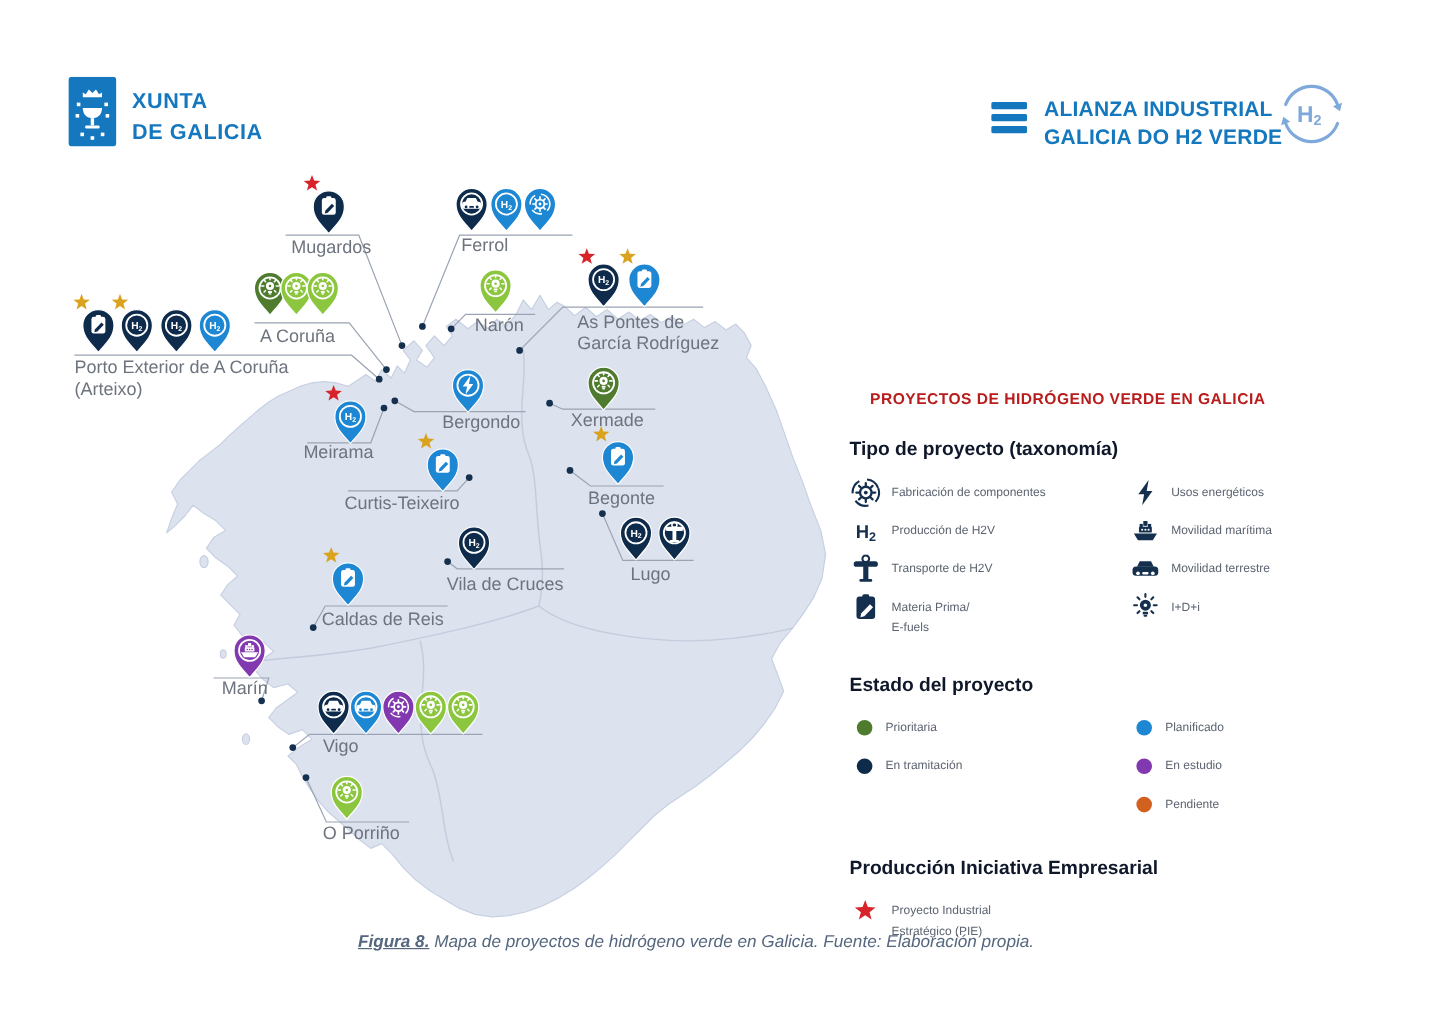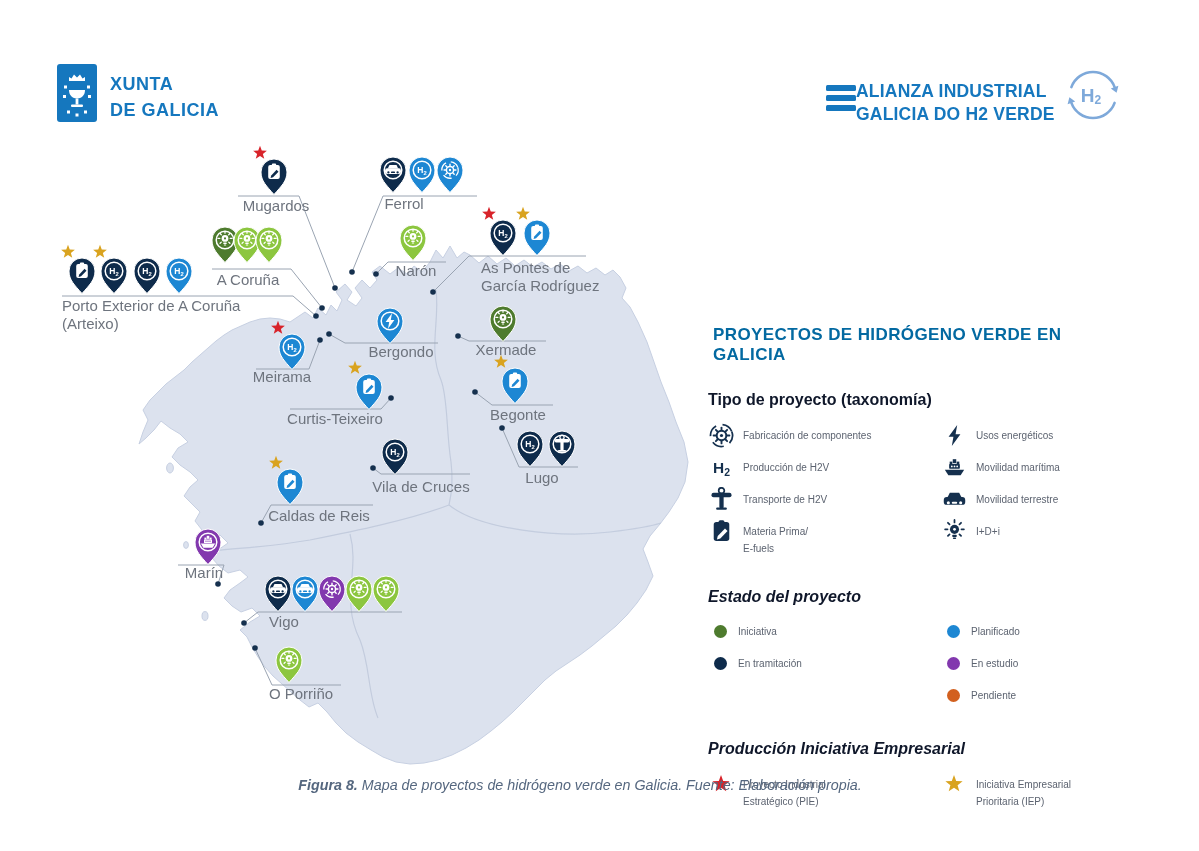--- a/index.html
+++ b/index.html
@@ -3,35 +3,35 @@
 <meta charset="utf-8">
 <style>
   html,body{margin:0;padding:0;background:#ffffff;width:1199px;height:851px;overflow:hidden;
     font-family:"Liberation Sans",sans-serif;}
   .abs{position:absolute;}
   
   .xunta{left:57px;top:64px;display:flex;align-items:flex-start;}
   .xunta-text{margin-left:13px;padding-top:7px;color:#1577be;font-weight:bold;
     font-size:18px;line-height:26px;letter-spacing:.5px;}
   .alianza{left:826px;top:80px;display:flex;align-items:flex-start;}
-  .alianza-text{margin-left:0;color:#1577be;font-weight:bold;font-size:17.5px;line-height:23px;letter-spacing:.2px;}
+  .alianza-text{margin-left:14px;color:#1577be;font-weight:bold;font-size:17.5px;line-height:23px;letter-spacing:.2px;}
   .h2logo{left:1060px;top:62px;}
   
   .legend{left:708px;top:325px;width:398px;}
-  .lg-title{font-size:17px;font-weight:bold;color:#0369a1;letter-spacing:.4px;margin:0 0 26px 5px;}
+  .lg-title{font-size:13px;font-weight:bold;color:#b91c1c;letter-spacing:.4px;margin:0 0 26px 17px;}
   .lg-heading{font-size:16px;font-weight:bold;color:#0f172a;margin:0 0 14px 0;}
   .lg-grid{display:grid;grid-template-columns:233px 162px;}
   .lg-row{display:flex;align-items:flex-start;margin-bottom:7px;min-height:25px;}
   .lg-ic{width:26px;height:24px;flex:0 0 26px;margin-right:9px;display:flex;align-items:center;justify-content:center;}
   .lg-label{font-size:10px;color:#5c6370;line-height:17px;padding-top:4px;}
   .lg-dot{width:13px;height:13px;border-radius:50%;margin:5px 11px 0 6px;flex:0 0 13px;}
-  .sec{margin-top:24px;font-style:italic;}
+  .sec{margin-top:24px;}
   
   .caption{left:0;top:777px;width:1160px;text-align:center;font-size:14.3px;color:#55677f;font-style:italic;}
-  .caption b{font-weight:bold;}
+  .caption b{font-weight:bold;text-decoration:underline;}
   .map-label{fill:#6e747e;font-size:15px;font-family:"Liberation Sans",sans-serif;}
 </style>
 </head>
 <body>
 
 <svg id="map-svg" class="abs" style="left:0;top:0" width="1199" height="851" viewBox="0 0 1199 851">
   <path fill="#dce2ee" stroke="#c7d0e2" stroke-width="1" stroke-linejoin="round" d="M290,322 L305,312 313,318 318,308 326,315 331,305 337,311 342,300 336,292 345,284 352,292 347,300 356,306 362,298 355,288 362,280 370,288 377,280 372,272 380,266 390,274 398,268 407,274 414,266 422,272 430,262 436,250 443,258 450,246 457,258 464,252 470,255 479,263 488,256 497,264 506,258 515,266 524,260 533,267 542,262 551,269 560,264 569,271 578,266 587,273 596,268 605,275 613,270 620,277 626,288 622,298 630,307 638,322 647,342 654,362 661,382 669,402 676,422 684,442 688,462 685,482 678,498 669,512 660,524 650,536 643,549 648,562 653,576 646,590 637,603 627,615 616,626 604,636 592,646 580,655 568,663 556,671 545,680 535,690 524,701 513,712 502,722 491,731 479,740 466,748 452,755 438,760 424,763 410,764 396,762 383,757 371,750 358,742 346,733 336,723 327,712 318,703 309,707 300,700 291,692 282,684 273,676 265,667 258,657 252,647 247,637 240,630 250,622 260,616 252,608 241,612 232,606 224,598 230,590 240,583 248,577 240,570 228,573 219,566 212,558 218,550 228,543 220,535 210,538 202,530 195,521 200,512 192,504 184,496 190,487 198,480 190,472 180,465 172,457 178,448 188,442 180,434 170,428 161,421 154,430 146,438 139,444 143,432 148,420 143,410 150,400 158,392 166,384 175,377 184,370 192,362 200,355 208,348 216,341 224,335 232,330 241,326 250,322 260,319 270,318 280,319 Z"></path>
   <g fill="none" stroke="#c2cbdd" stroke-width="1.2" opacity="0.95">
     <path d="M436,290 C440,320 428,350 441,380 C448,398 446,430 451,462 C453,478 452,492 449,505"></path>
     <path d="M449,505 C410,520 350,532 310,540 C270,547 235,548 214,551"></path>
@@ -661,21 +661,21 @@
     <span class="lg-label">I+D+i</span>
         </div>
       </div>
     </div>
 
   <div class="lg-heading sec">Estado del proyecto</div>
   <div class="lg-grid" id="status-grid">
       <div>
         <div class="lg-row">
     <span class="lg-dot" style="background:#4e7b2e"></span>
-    <span class="lg-label" style="padding-top:3px">Iniciativa</span>
+    <span class="lg-label" style="padding-top:3px">Prioritaria</span>
         </div>
         <div class="lg-row">
     <span class="lg-dot" style="background:#0e2b4b"></span>
     <span class="lg-label" style="padding-top:3px">En tramitación</span>
         </div>
       </div>
       <div>
         <div class="lg-row">
     <span class="lg-dot" style="background:#1d87d3"></span>
     <span class="lg-label" style="padding-top:3px">Planificado</span>
@@ -696,28 +696,18 @@
       <div>
         <div class="lg-row">
     <span class="lg-ic">
       <svg viewBox="-10 -10 20 20" width="20" height="20">
               <path d="M0,-9 L2.2,-3.1 L8.6,-2.8 L3.6,1.2 L5.3,7.3 L0,3.8 L-5.3,7.3 L-3.6,1.2 L-8.6,-2.8 L-2.2,-3.1 Z" fill="#d8232a"></path>
             </svg>
           </span>
     <span class="lg-label">Proyecto Industrial<br>Estratégico (PIE)</span>
         </div>
       </div>
-      <div>
-        <div class="lg-row">
-    <span class="lg-ic">
-      <svg viewBox="-10 -10 20 20" width="20" height="20">
-              <path d="M0,-9 L2.2,-3.1 L8.6,-2.8 L3.6,1.2 L5.3,7.3 L0,3.8 L-5.3,7.3 L-3.6,1.2 L-8.6,-2.8 L-2.2,-3.1 Z" fill="#d9a31f"></path>
-            </svg>
-          </span>
-    <span class="lg-label">Iniciativa Empresarial<br>Prioritaria (IEP)</span>
-        </div>
-      </div>
     </div>
 </div>
 
 <div class="abs caption">
   <b>Figura 8.</b><span> Mapa de proyectos de hidrógeno verde en Galicia. Fuente: Elaboración propia.</span>
 </div>
 
 </body></html>

